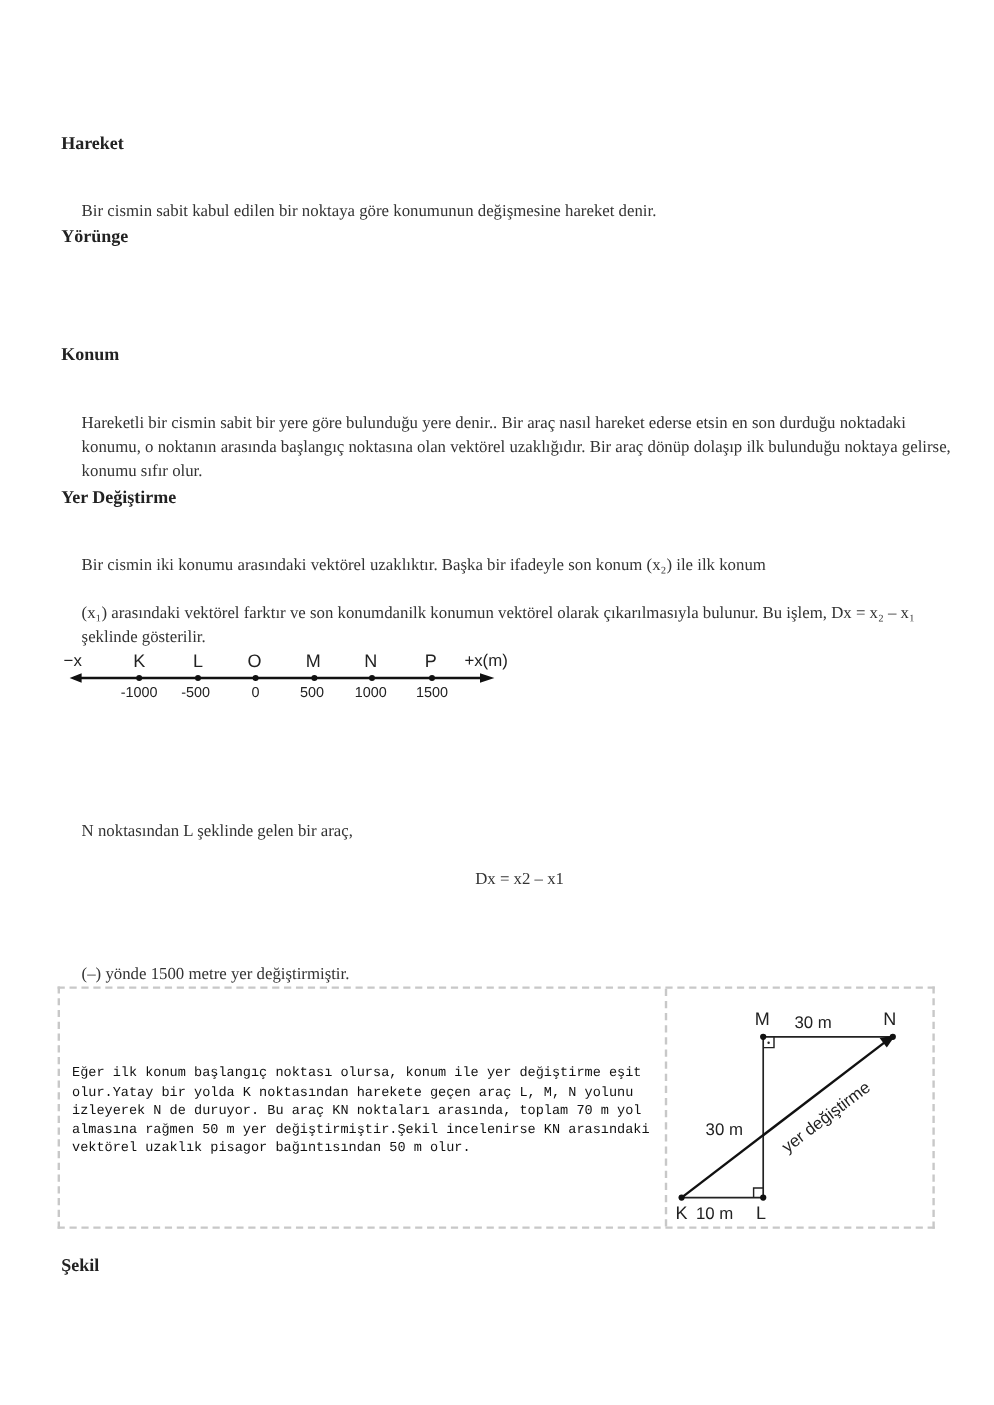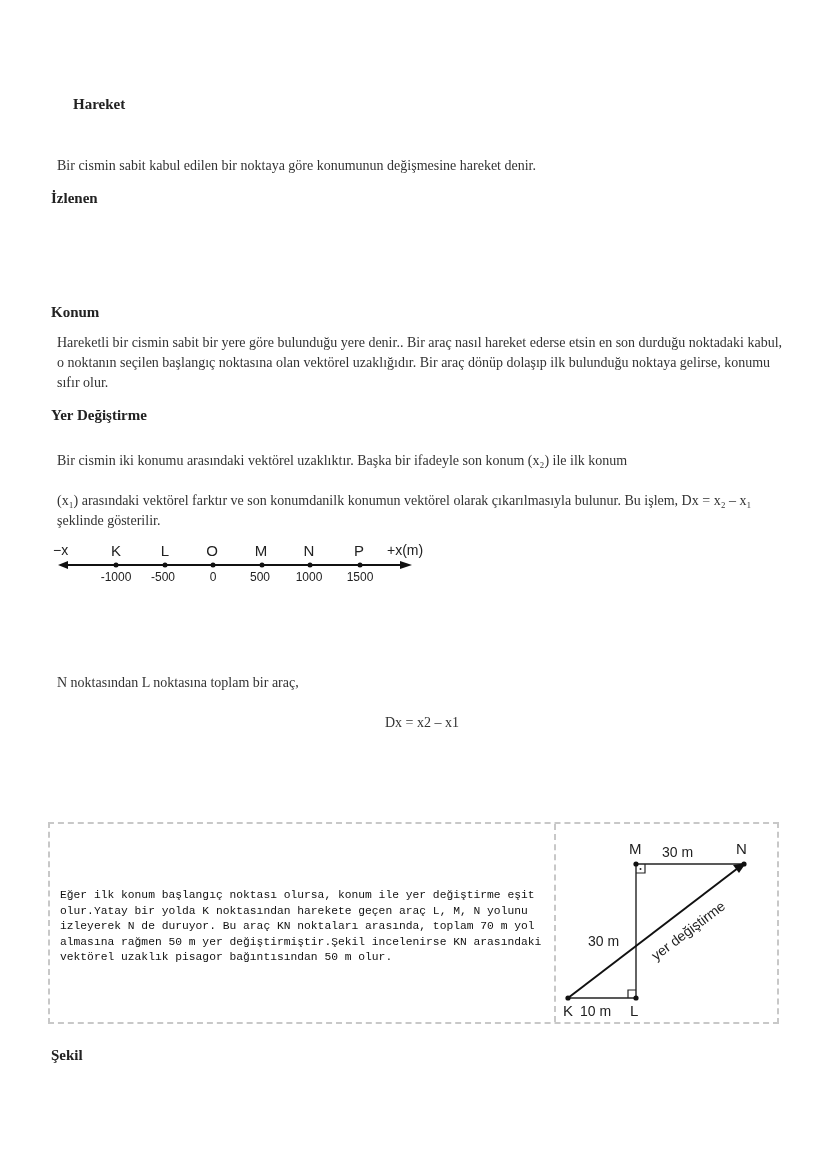--- a/index.html
+++ b/index.html
@@ -1,38 +1,38 @@
 <!DOCTYPE html>
 <html><head>
 <meta charset="utf-8">
 <style>
   html, body { margin:0; padding:0; background:#ffffff; }
   body { width:828px; height:1171px; position:relative; overflow:hidden; font-family:"DejaVu Serif", "Liberation Serif", serif; color:#333333; }
   .page { position:absolute; left:0; top:0; width:828px; height:1171px; }
   .h { position:absolute; left:51px; font-family:"Liberation Serif", "DejaVu Serif", serif; font-weight:bold; font-size:15px; color:#222; margin:0; }
-  .p { position:absolute; left:51px; width:730px; font-family:"Liberation Serif", "DejaVu Serif", serif; font-size:14px; line-height:20px; color:#333; margin:6px; }
+  .p { position:absolute; left:51px; width:730px; font-family:"Liberation Serif", "DejaVu Serif", serif; font-size:14px; line-height:20px; color:#333; margin:17px; }
   .numline { position:absolute; left:50px; top:538px; width:400px; height:52px; }
   .box { position:absolute; left:48px; top:822px; width:731px; height:202px; border:2px dashed #c8c8c8; box-sizing:border-box; }
   .box-divider { position:absolute; left:504px; top:0; bottom:0; border-left:2px dashed #c8c8c8; }
   .box-text { position:absolute; left:10px; top:64px; width:490px; font-family:Liberation Mono, monospace; font-size:11.3px; line-height:15.5px; color:#111; }
   .box-fig { position:absolute; left:508px; top:4px; width:218px; height:192px; }
   svg text { font-family:"Liberation Sans", "DejaVu Sans", sans-serif; }
 </style>
 </head>
 <body>
 
 <div class="page">
 
-  <h3 class="h" style="top:96px;margin-left:22px;">Hareket</h3>
+  <h3 class="h" style="top:112px;">Hareket</h3>
   <p class="p" style="top:150px;">Bir cismin sabit kabul edilen bir noktaya göre konumunun değişmesine hareket denir.</p>
 
-  <h3 class="h" style="top:190px;">İzlenen</h3>
+  <h3 class="h" style="top:190px;">Yörünge</h3>
 
-  <h3 class="h" style="top:304px;">Konum</h3>
-  <p class="p" style="top:327px;">Hareketli bir cismin sabit bir yere göre bulunduğu yere denir.. Bir araç nasıl hareket ederse etsin en son durduğu noktadaki kabul, o noktanın seçilen başlangıç noktasına olan vektörel uzaklığıdır. Bir araç dönüp dolaşıp ilk bulunduğu noktaya gelirse, konumu sıfır olur.</p>
+  <h3 class="h" style="top:288px;">Konum</h3>
+  <p class="p" style="top:327px;">Hareketli bir cismin sabit bir yere göre bulunduğu yere denir.. Bir araç nasıl hareket ederse etsin en son durduğu noktadaki konumu, o noktanın arasında başlangıç noktasına olan vektörel uzaklığıdır. Bir araç dönüp dolaşıp ilk bulunduğu noktaya gelirse, konumu sıfır olur.</p>
 
   <h3 class="h" style="top:407px;">Yer Değiştirme</h3>
   <p class="p" style="top:485px;">(x₁) arasındaki vektörel farktır ve son konumdanilk konumun vektörel olarak çıkarılmasıyla bulunur. Bu işlem, Dx = x₂ – x₁ şeklinde gösterilir.</p>
   <p class="p" style="top:445px;">Bir cismin iki konumu arasındaki vektörel uzaklıktır. Başka bir ifadeyle son konum (x₂) ile ilk konum</p>
 
   <div class="numline">
     <svg width="400" height="52" viewBox="0 0 400 52">
       <line x1="12" y1="27" x2="352" y2="27" stroke="#111" stroke-width="2"></line>
       <polygon points="8,27 18,23 18,31" fill="#111"></polygon>
       <polygon points="362,27 350,23 350,31" fill="#111"></polygon>
@@ -65,22 +65,23 @@
         <text x="259" y="43" font-size="12" fill="#222" text-anchor="middle">1000</text>
       </g>
       <g>
         <circle cx="310" cy="27" r="2.5" fill="#111"></circle>
         <text x="309" y="18" font-size="15" fill="#222" text-anchor="middle">P</text>
         <text x="310" y="43" font-size="12" fill="#222" text-anchor="middle">1500</text>
       </g>
     </svg>
   </div>
 
-  <p class="p" style="top:667px;">N noktasından L noktasına toplam bir araç,</p>
+  <p class="p" style="top:667px;">N noktasından L şeklinde gelen bir araç,</p>
   <p class="p" style="top:707px;text-align:center;">Dx = x2 – x1</p>
+  <p class="p" style="top:786px;">(–) yönde 1500 metre yer değiştirmiştir.</p>
 
   <div class="box">
     <div class="box-text">Eğer ilk konum başlangıç noktası olursa, konum ile yer değiştirme eşit olur.Yatay bir yolda K noktasından harekete geçen araç L, M, N yolunu izleyerek N de duruyor. Bu araç KN noktaları arasında, toplam 70 m yol almasına rağmen 50 m yer değiştirmiştir.Şekil incelenirse KN arasındaki vektörel uzaklık pisagor bağıntısından 50 m olur.</div>
     <div class="box-divider"></div>
     <div class="box-fig">
       <svg width="218" height="192" viewBox="0 0 218 192">
 
         <line x1="10" y1="170" x2="78" y2="170" stroke="#222" stroke-width="1.4"></line>
         <line x1="78" y1="170" x2="78" y2="36" stroke="#222" stroke-width="1.4"></line>
         <line x1="78" y1="36" x2="186" y2="36" stroke="#222" stroke-width="1.4"></line>

